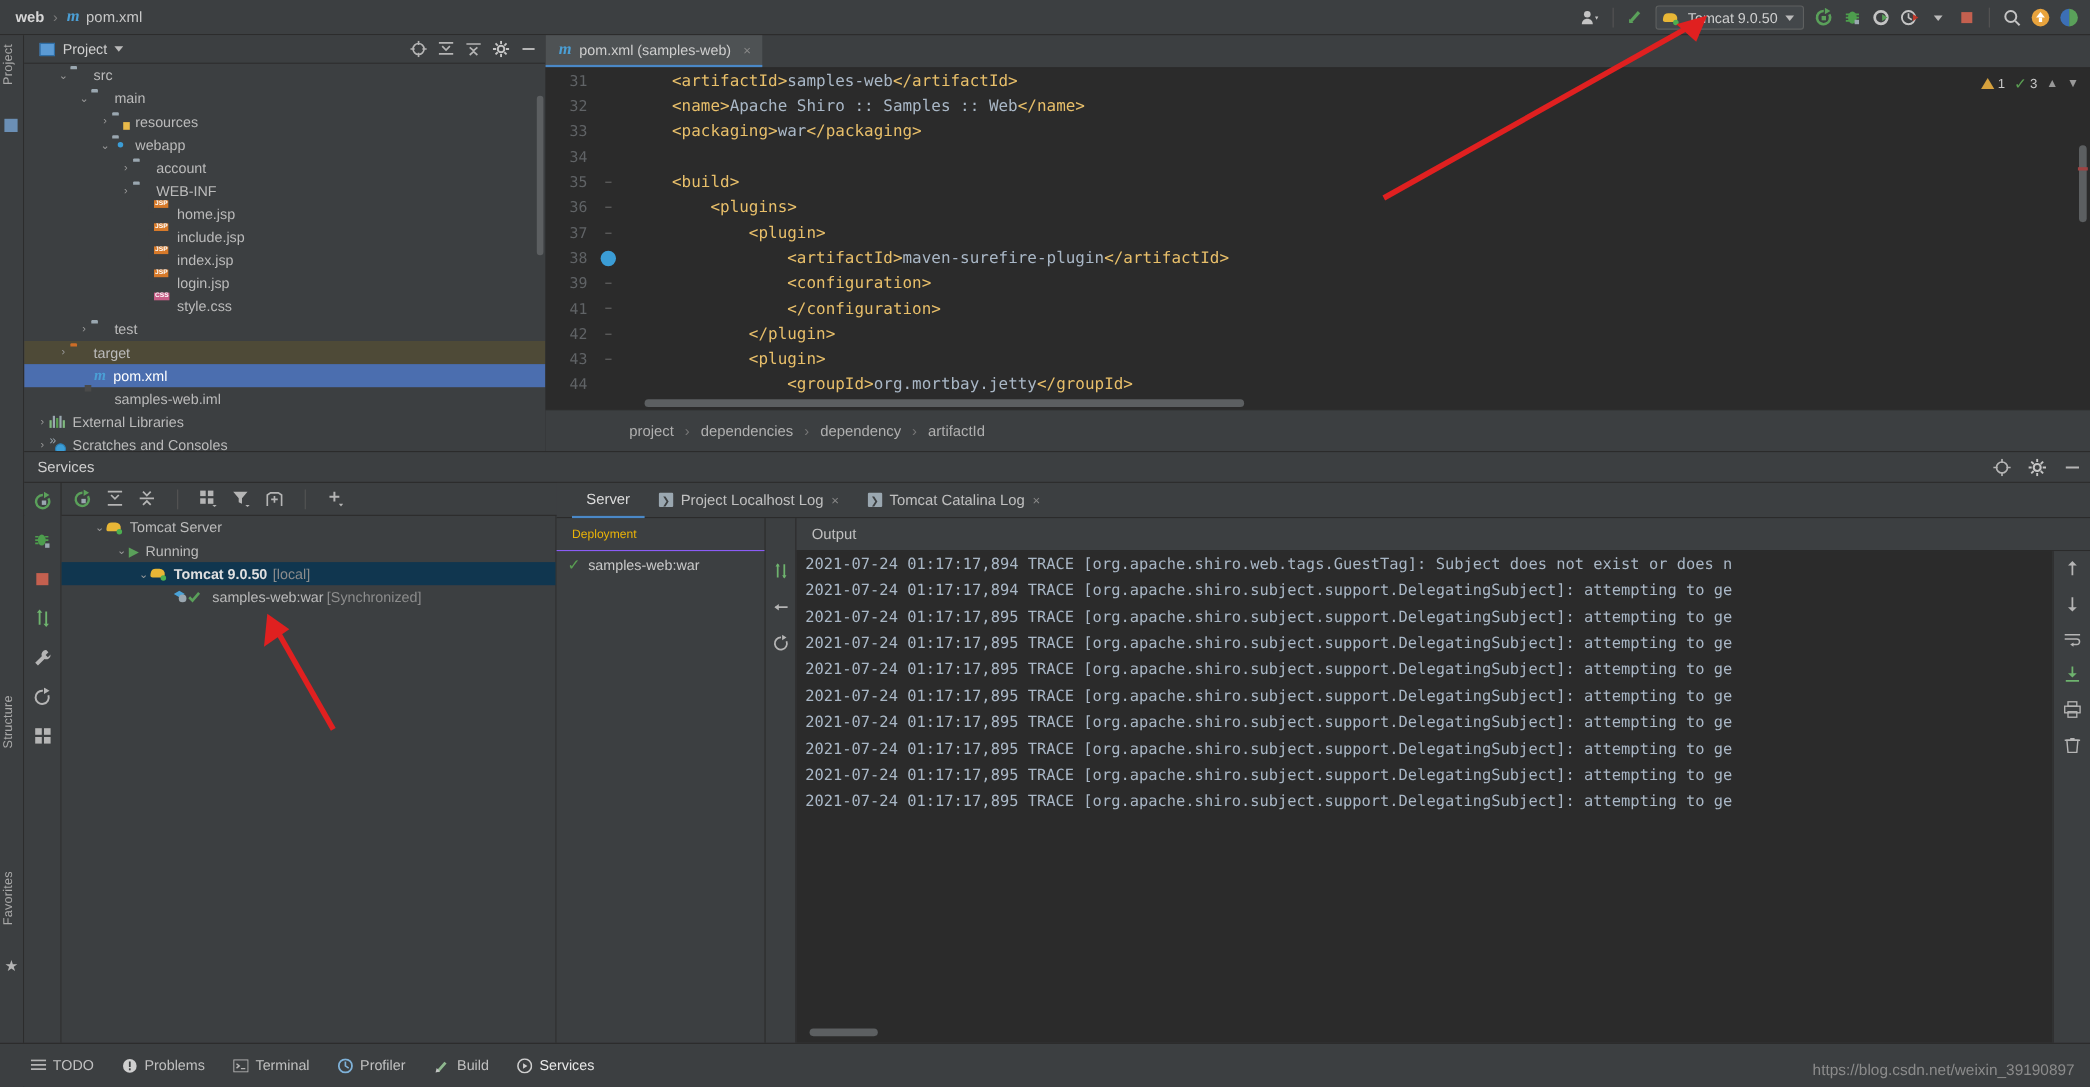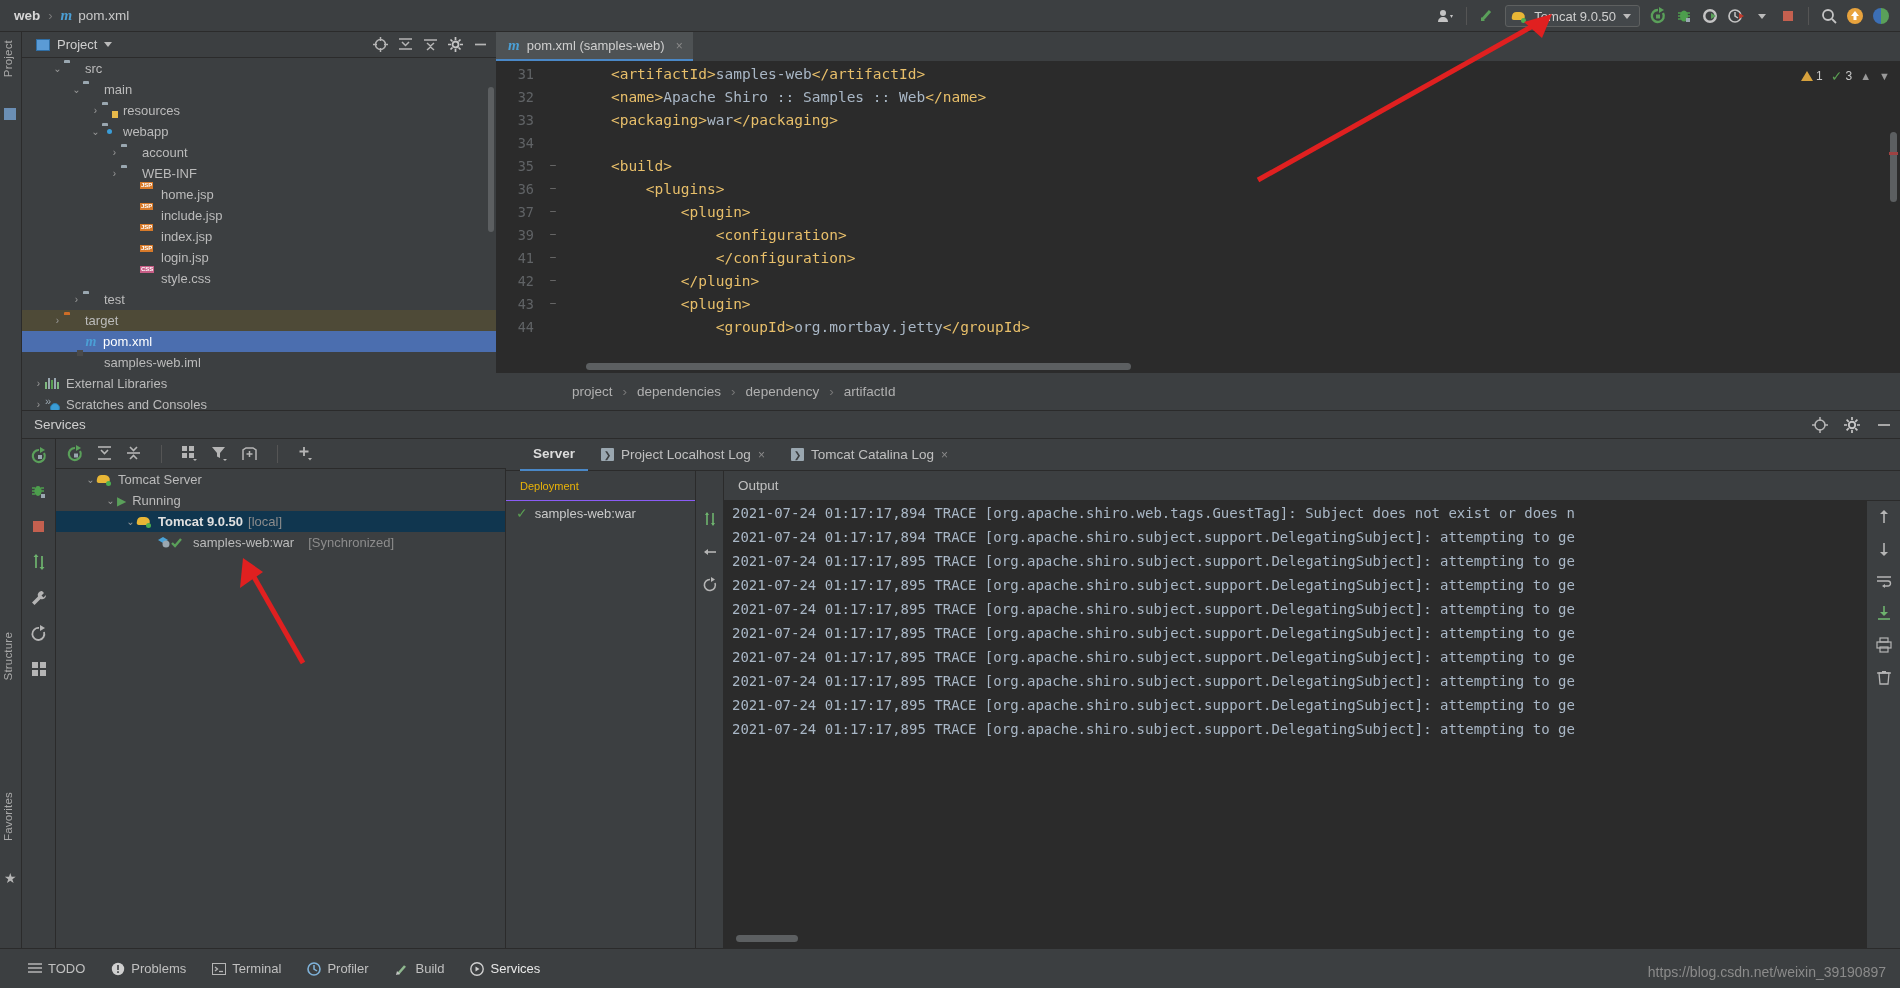--- a/index.html
+++ b/index.html
@@ -131,21 +131,21 @@
   .svc-tree { position:absolute; left:34px; top:58px; width:450px; bottom:0; background:#3c3f41; border-right:1px solid #2b2b2b;}
   .srow { height:21px; display:flex; align-items:center; white-space:nowrap; font-size:13px; color:#bbbbbb;}
   .srow.selected { background:#10364f; }
   .srow .bold { font-weight:bold; color:#e0e0e0;}
   .dim { color:#8c8c8c; }
 
   
   .svc-right { position:absolute; left:484px; top:28px; right:0; bottom:0; background:#3c3f41;}
   .logtabs { height:32px; display:flex; align-items:center; gap:0px; padding-left:14px; border-bottom:1px solid #2b2b2b;}
   .ltab { padding: 0 13px; height:32px; display:flex; align-items:center; gap:7px; font-size:13.5px; color:#c0c0c0; cursor:pointer;}
-  .ltab.active { border-bottom:2px solid #4a88c7; color:#dcdcdc;font-weight:bold;}
+  .ltab.active { border-bottom:2px solid #4a88c7; color:#dcdcdc;}
   .playbox { width:13px;height:13px;background:#9aa7b0;color:#3c3f41;font-size:9px;display:flex;align-items:center;justify-content:center;border-radius:1px;}
   .lx { color:#8a8a8a; font-size:12px; }
 
   .deploycol { position:absolute; left:0; top:32px; width:190px; bottom:0; border-right:1px solid #2b2b2b;}
   .colhead { height:30px; display:flex; align-items:center; padding-left:14px; font-size:11px; color:#eab308; border-bottom:1px solid #8b5cf6;}
   .deployitem { height:24px; display:flex; align-items:center; gap:7px; padding-left:10px; font-size:13px; color:#cacaca;}
   .deploy-actions { position:absolute; left:190px; top:32px; width:28px; bottom:0; display:flex; flex-direction:column; align-items:center; padding-top:40px; gap:17px; border-right:1px solid #2b2b2b;}
 
   .outwrap { position:absolute; left:218px; top:32px; right:0; bottom:0; }
   .outhead { height:30px; display:flex; align-items:center; padding-left:14px; font-size:13.5px; color:#c0c0c0; border-bottom:1px solid #2b2b2b;}
@@ -440,20 +440,21 @@
     </div>
 
     <div class="codearea" id="code-area">
         <div class="codeline"><span class="gutter">31</span><span class="foldcol"></span><span class="code">    <span class="tag">&lt;artifactId&gt;</span><span class="txt">samples-web</span><span class="tag">&lt;/artifactId&gt;</span></span></div>
         <div class="codeline"><span class="gutter">32</span><span class="foldcol"></span><span class="code">    <span class="tag">&lt;name&gt;</span><span class="txt">Apache Shiro :: Samples :: Web</span><span class="tag">&lt;/name&gt;</span></span></div>
         <div class="codeline"><span class="gutter">33</span><span class="foldcol"></span><span class="code">    <span class="tag">&lt;packaging&gt;</span><span class="txt">war</span><span class="tag">&lt;/packaging&gt;</span></span></div>
         <div class="codeline"><span class="gutter">34</span><span class="foldcol"></span><span class="code"></span></div>
         <div class="codeline"><span class="gutter">35</span><span class="foldcol">−</span><span class="code">    <span class="tag">&lt;build&gt;</span></span></div>
         <div class="codeline"><span class="gutter">36</span><span class="foldcol">−</span><span class="code">        <span class="tag">&lt;plugins&gt;</span></span></div>
         <div class="codeline"><span class="gutter">37</span><span class="foldcol">−</span><span class="code">            <span class="tag">&lt;plugin&gt;</span></span></div>
+        <div class="codeline"><span class="gutter">38</span><span class="foldcol"></span><span class="code">                <span class="tag">&lt;artifactId&gt;</span><span class="txt">maven-surefire-plugin</span><span class="tag">&lt;/artifactId&gt;</span></span><span style="position:absolute;left:50px;width:14px;height:14px;border-radius:50%;background:#3b9dd6"></span></div>
         <div class="codeline"><span class="gutter">39</span><span class="foldcol">−</span><span class="code">                <span class="tag">&lt;configuration&gt;</span></span></div>
         <div class="codeline"><span class="gutter">41</span><span class="foldcol">−</span><span class="code">                <span class="tag">&lt;/configuration&gt;</span></span></div>
         <div class="codeline"><span class="gutter">42</span><span class="foldcol">−</span><span class="code">            <span class="tag">&lt;/plugin&gt;</span></span></div>
         <div class="codeline"><span class="gutter">43</span><span class="foldcol">−</span><span class="code">            <span class="tag">&lt;plugin&gt;</span></span></div>
         <div class="codeline"><span class="gutter">44</span><span class="foldcol"></span><span class="code">                <span class="tag">&lt;groupId&gt;</span><span class="txt">org.mortbay.jetty</span><span class="tag">&lt;/groupId&gt;</span></span></div>
       </div>
     <div class="vscroll-ed"></div>
     <div class="marker-red"></div>
     <div class="hscroll"></div>
 
@@ -616,21 +617,21 @@
           <span style="width:88px;flex:none"></span>
           <span class="twisty">&nbsp;</span>
           <span style="margin-right:6px">
             <svg width="30" height="13" viewBox="0 0 30 13">
               <path d="M6 1l5 3-5 3-5-3z" fill="#4aa3d8"></path>
               <circle cx="9" cy="8" r="3.5" fill="#9aa7b0"></circle>
               <path d="M15 7l3 3 6-7" stroke="#5aa05a" stroke-width="2.4" fill="none"></path>
             </svg>
           </span>
           <span class="">samples-web:war</span>
-          <span class="dim" style="margin-left:14px">[Synchronized]</span>
+          <span class="dim" style="margin-left:3px">[Synchronized]</span>
         </div>
       </div>
 
     <div class="svc-right">
       <div class="logtabs" id="log-tabs">
           <div class="ltab active">
             <span>Server</span>
           </div>
           <div class="ltab">
             <span class="playbox">❯</span>

